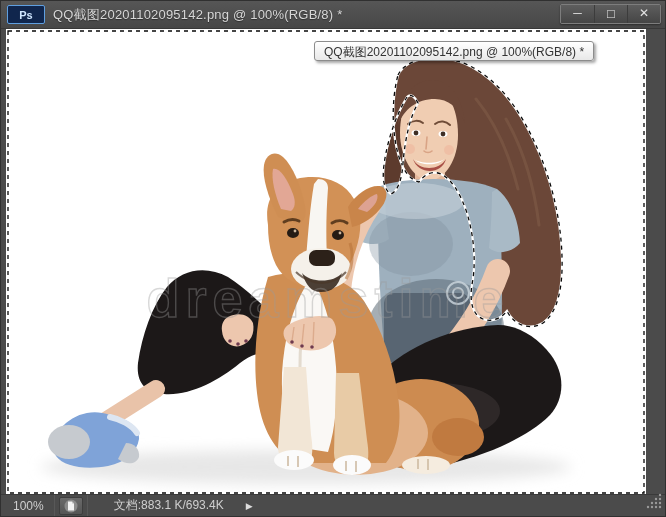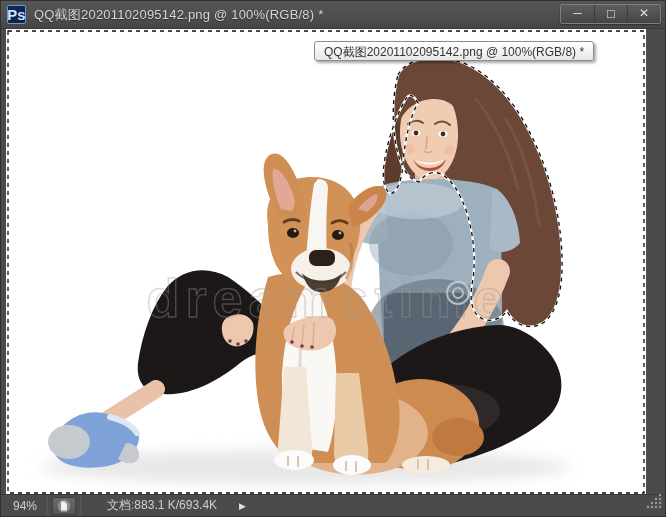--- a/index.html
+++ b/index.html
@@ -9,22 +9,22 @@
     border:1px solid #303030;overflow:hidden;
   }
   
   .titlebar{
     position:absolute;left:0;top:0;width:100%;height:28px;
     background:linear-gradient(#565656,#474747);
     border-bottom:1px solid #383838;
     display:flex;align-items:center;padding-left:6px;
   }
   .ps-badge{
-    width:19px;height:19px;background:#10264d;border:1px solid #5f9fe0;
-    border-radius:2px;color:#cfe6ff;font-size:15px;font-weight:bold;
+    width:38px;height:19px;background:#10264d;border:1px solid #5f9fe0;
+    border-radius:2px;color:#cfe6ff;font-size:11px;font-weight:bold;
     display:flex;align-items:center;justify-content:center;margin-right:8px;
     flex:0 0 auto;
   }
   .title-text{
     color:#d6d6d6;font-size:13px;white-space:nowrap;letter-spacing:.2px;
     text-shadow:0 1px 1px rgba(0,0,0,.4);
   }
   .win-controls{
     position:absolute;right:4px;top:3px;display:flex;
     border:1px solid #7d7d7d;border-radius:2px;overflow:hidden;
@@ -272,21 +272,21 @@
         <path d="M401,68 C390,86 381,112 378,136 C376,150 378,161 385,165
                  C392,162 396,150 397,134 C399,110 404,88 412,74
                  C409,68 405,64 401,68 Z" stroke="#0a0a0a" stroke-width="1.3" stroke-dasharray="4 4"></path>
       </g>
     </svg>
 
     <div class="tooltip">QQ截图20201102095142.png @ 100%(RGB/8) *</div>
   </div>
 
   <div class="statusbar">
-    <span class="zoom-value">94%</span>
+    <span class="zoom-value">100%</span>
     <span class="sep"></span>
     <span class="doc-icon-btn">
       <svg width="14" height="14" viewBox="0 0 14 14">
         <circle cx="7" cy="7" r="6.5" fill="#8b8b8b"></circle>
         <path d="M4,2.5 L8,2.5 L10,4.5 L10,11.5 L4,11.5 Z" fill="#f2f2f2"></path>
         <path d="M8,2.5 L8,4.5 L10,4.5 Z" fill="#c4c4c4"></path>
       </svg>
     </span>
     <span class="sep"></span>
     <span class="doc-info">文档:883.1 K/693.4K</span>

